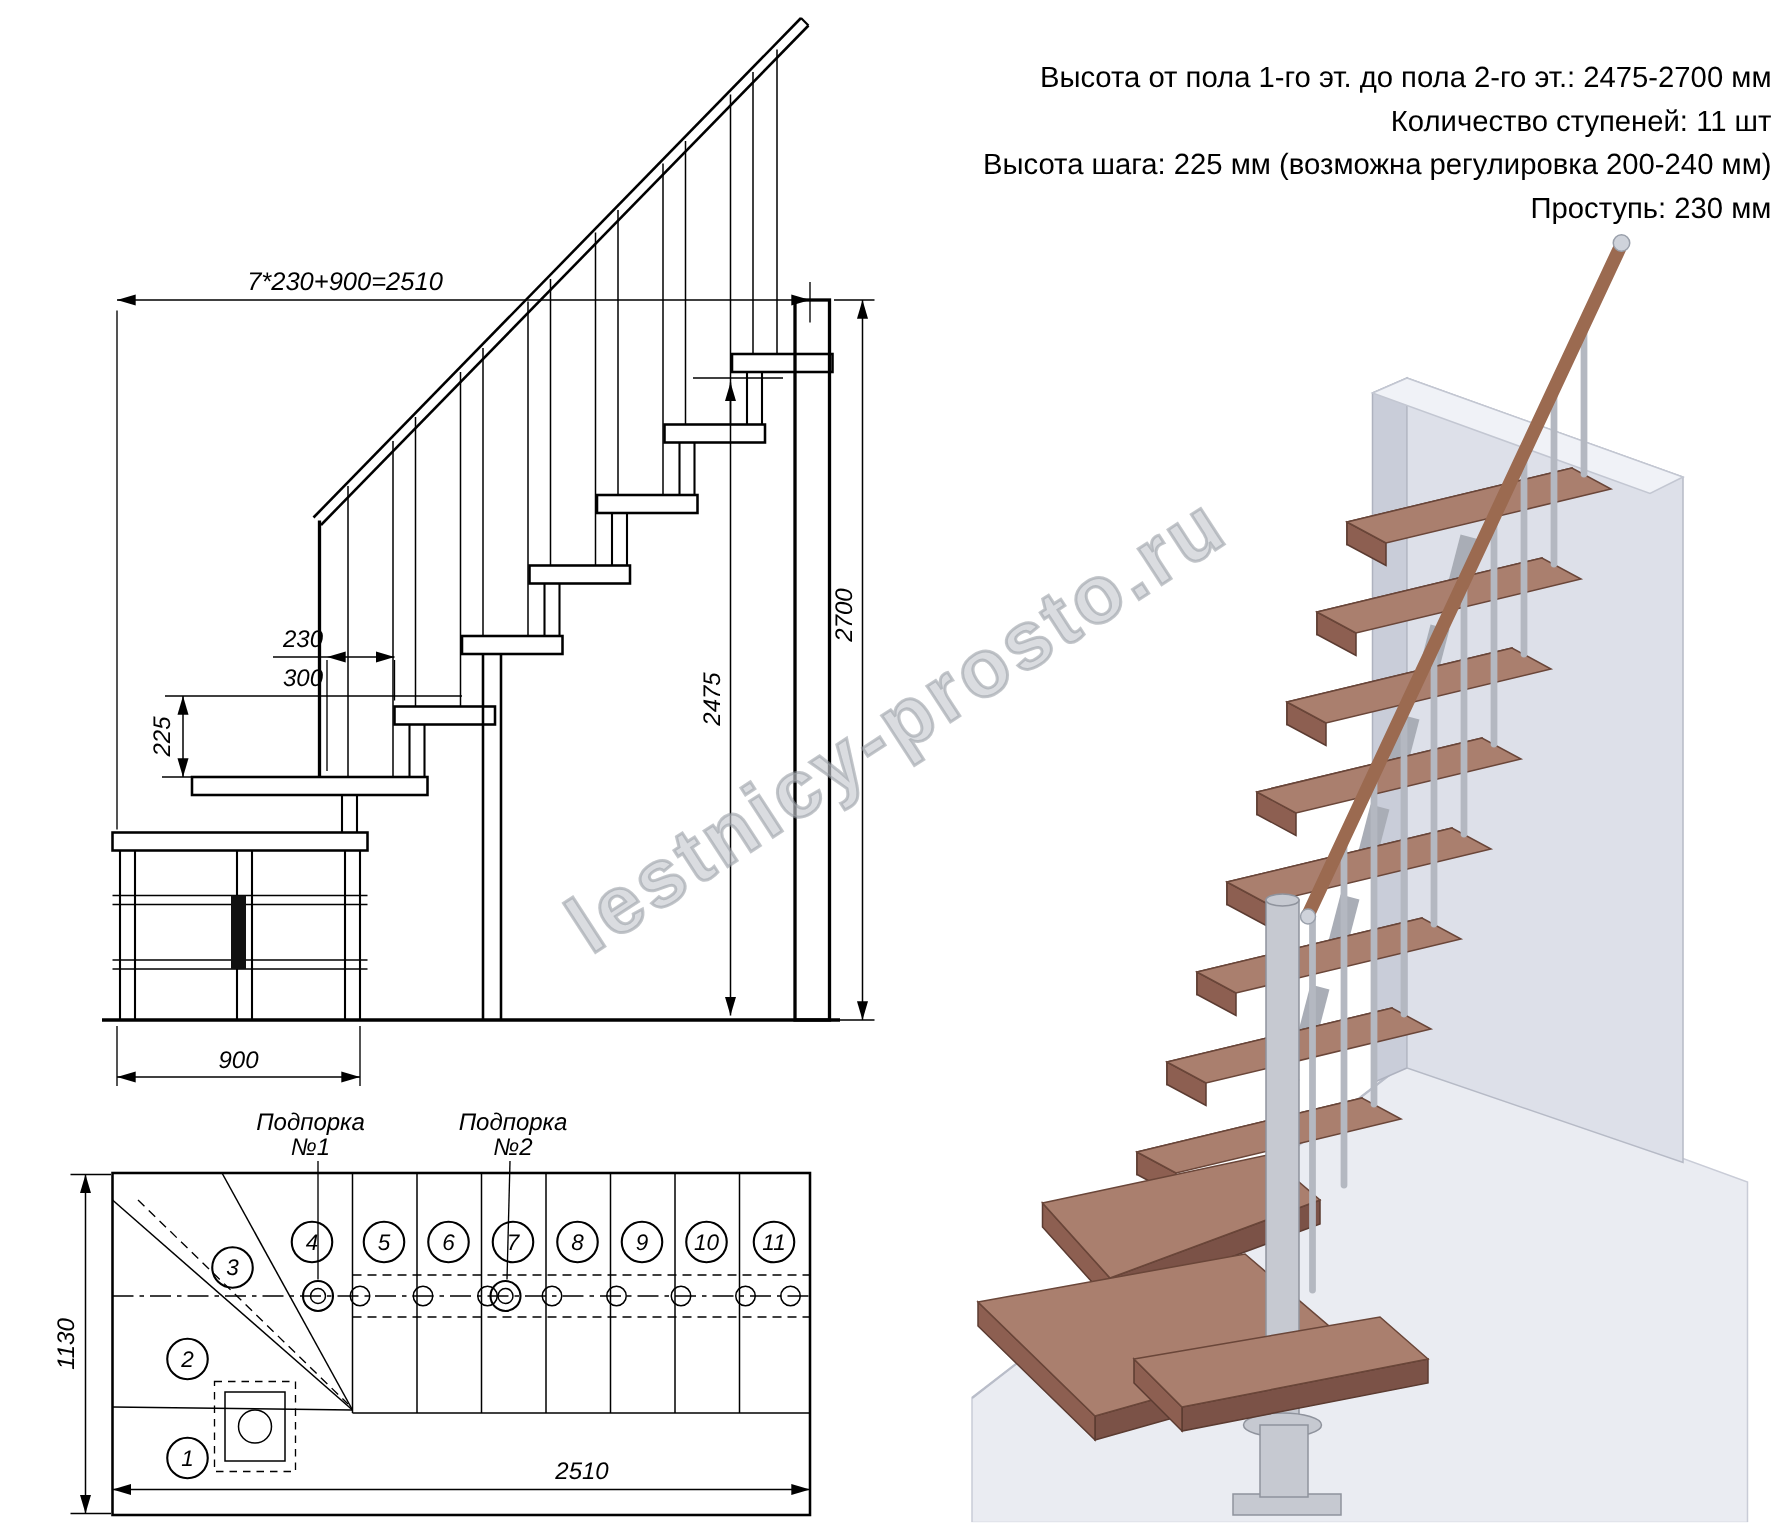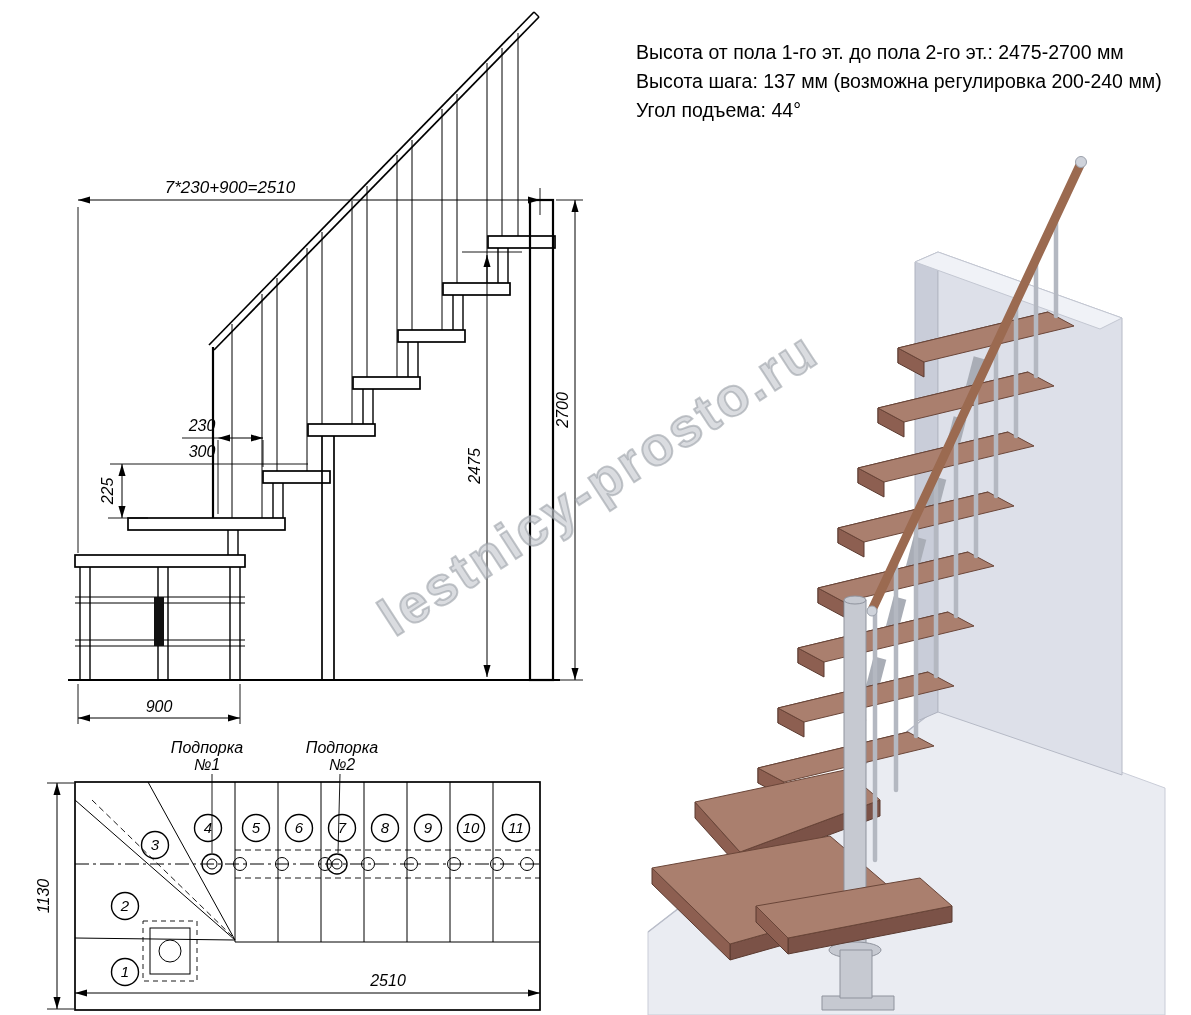--- a/index.html
+++ b/index.html
@@ -27,21 +27,21 @@
   .wood-front{fill:var(--wood-side,#7b5247);stroke:#5b3b31;stroke-width:1;}
   .wood-end{fill:#8d5f51;stroke:#5b3b31;stroke-width:1;}
   .metal{fill:var(--metal,#b4b8c1);stroke:#8f939d;stroke-width:1;}
   .wallface{fill:var(--wall,#dde0e9);stroke:#b6bac6;stroke-width:1;}
   .walledge{fill:#c9cdd9;stroke:#aeb2bf;stroke-width:1;}
   .floorface{fill:var(--floor,#eaecf2);stroke:#c9ccd7;stroke-width:1;}
   .baluster{stroke:#b4b8c1;stroke-width:4.5;stroke-linecap:round;}
   .connector{stroke:#a9adb6;stroke-width:13;stroke-linecap:butt;}
   .handrail{stroke:var(--rail,#9b6a50);stroke-width:9;stroke-linecap:round;}
   
-  .specs{position:absolute;left:636px;top:38px;width:545px;color:#000;}
+  .specs{position:absolute;left:636px;top:38px;width:545px;color:#000;text-align:right;}
   .specs .line{font-size:19.5px;line-height:29px;white-space:nowrap;}
   
   .watermark{position:absolute;left:318px;top:452px;width:560px;text-align:center;
              transform:rotate(-33deg);font-weight:700;font-size:54px;letter-spacing:3px;
              color:rgba(225,228,233,0.38);-webkit-text-stroke:2px rgba(150,155,163,0.55);
              text-shadow:0 0 1px rgba(150,155,163,0.4);pointer-events:none;z-index:5;}
 </style>
 </head>
 <body>
 
@@ -390,19 +390,20 @@
 
     <g>
       <line class="handrail" x1="1080" y1="165" x2="872" y2="610"></line>
       <circle cx="1081" cy="162" r="5.5" fill="#cfd3db" stroke="#9aa0ab" stroke-width="1"></circle>
       <circle cx="872" cy="611" r="5" fill="#cfd3db" stroke="#9aa0ab" stroke-width="1"></circle>
     </g>
   </svg>
 
   <div class="specs">
     <div class="line">Высота от пола 1-го эт. до пола 2-го эт.: 2475-2700 мм</div>
-    <div class="line">Высота шага: 137 мм (возможна регулировка 200-240 мм)</div>
-    <div class="line">Угол подъема: 44°</div>
+    <div class="line">Количество ступеней: 11 шт</div>
+    <div class="line">Высота шага: 225 мм (возможна регулировка 200-240 мм)</div>
+    <div class="line">Проступь: 230 мм</div>
   </div>
 
   <div class="watermark">lestnicy-prosto.ru</div>
 
 </div>
 
 </body></html>

